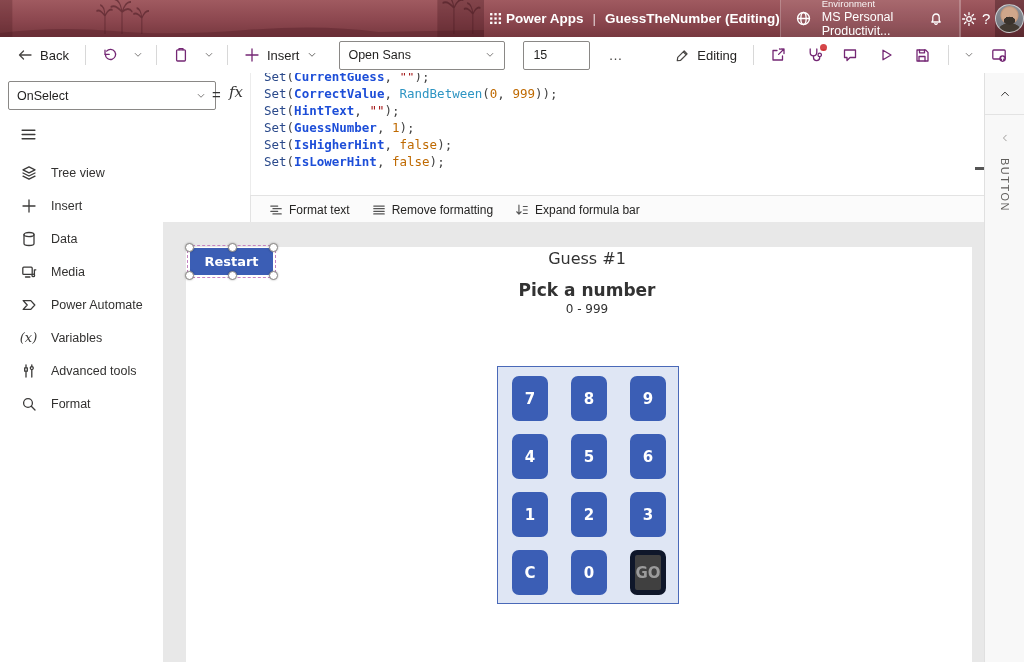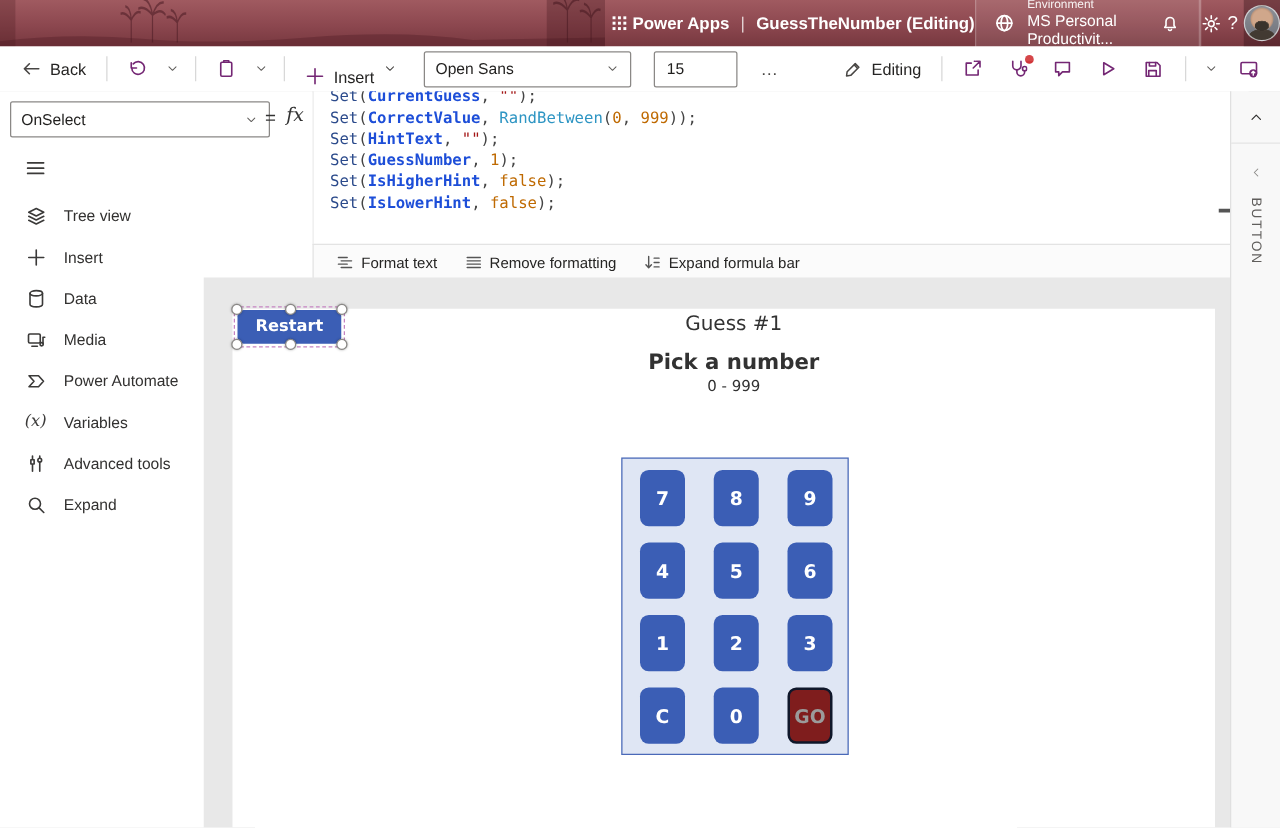--- a/index.html
+++ b/index.html
@@ -32,21 +32,21 @@
   .avatar{width:27px;height:27px;border-radius:50%;border:1px solid rgba(255,255,255,.6);
     background:
       radial-gradient(ellipse 34% 24% at 50% 58%, #3a332c 0 60%, transparent 65%),
       radial-gradient(circle at 50% 38%, #d0a78b 0 34%, #c1977b 40%, transparent 44%),
       radial-gradient(ellipse 62% 38% at 50% 92%, #423a32 0 62%, transparent 66%),
       linear-gradient(180deg,#8d9097 0%,#6f727a 100%);}
 
   
   .cmdbar{position:absolute;top:37px;left:0;right:0;height:36px;background:#fff;
     border-bottom:1px solid #dcdcdc;display:flex;align-items:center;padding:0 10px;gap:4px}
-  .cmd-btn{display:flex;align-items:flex-end;gap:7px;padding:5px 7px;color:#252423;font-size:13px;border-radius:2px}
+  .cmd-btn{display:flex;align-items:center;gap:7px;padding:5px 7px;color:#252423;font-size:13px;border-radius:2px}
   .cmd-btn .icon{color:#484644}
   .icon-btn{width:30px;height:28px;display:flex;align-items:center;justify-content:center;
     color:var(--accent,#742774);position:relative;border-radius:2px}
   .chev-sm{width:18px;height:28px;display:flex;align-items:center;justify-content:center;color:#605e5c}
   .chev-sm svg{width:10px;height:10px}
   .plus-ico{color:var(--accent,#742774)!important}
   .vdiv{width:1px;height:20px;background:#d8d8d8;margin:0 5px}
   .select-box{height:27px;border:1px solid #8a8886;border-radius:2px;background:#fff;
     display:flex;align-items:center;justify-content:space-between;padding:0 8px;font-size:12.5px;color:#201f1e}
   .font-select{width:148px;margin-left:10px}
@@ -103,21 +103,21 @@
     font-family:"DejaVu Sans",sans-serif}
   .guess{top:2px;font-size:16px}
   .pick{top:33px;font-size:17px;font-weight:bold}
   .range{top:55px;font-size:12px;font-weight:normal}
   .keypad{position:absolute;left:311px;top:119px;width:182px;height:238px;
     background:var(--keypad-bg,#dfe6f4);border:1.5px solid var(--keypad-border,#4a69b8);
     display:grid;grid-template-columns:repeat(3,36px);grid-auto-rows:45px;
     column-gap:23px;row-gap:13px;padding:9px 14px;box-sizing:border-box}
   .key{background:var(--btn-blue,#3b5eb5);border-radius:7px;color:#fff;font-weight:bold;font-size:15px;
     font-family:"DejaVu Sans",sans-serif;display:flex;align-items:center;justify-content:center}
-  .key.disabled{background:#7f1d1d;border:2px solid #0f172a;color:#9b9b9b}
+  .key.disabled{background:#404040;border:5px solid #0f172a;color:#9b9b9b}
 
   
   .right-rail{position:absolute;top:73px;right:0;width:39px;bottom:0;background:#f8f8f8;
     border-left:1px solid #e0e0e0}
   .rail-top{height:42px;display:flex;align-items:center;justify-content:center;
     border-bottom:1px solid #e3e3e3;color:#323130;width:100%}
   .rail-panel{display:flex;flex-direction:column;align-items:center;padding-top:16px;gap:12px}
   .rail-collapse{color:#8a8886}
   .rail-label{writing-mode:vertical-rl;font-size:11px;color:#605e5c;letter-spacing:1.5px}
 </style>
@@ -448,21 +448,21 @@
         </span>
         <span class="sb-label">Advanced tools</span>
       </div>
       <div class="sb-item">
         <span class="icon sb-icon">
           <svg width="16" height="16" viewBox="0 0 16 16" fill="none" stroke="currentColor" stroke-width="1.3" stroke-linecap="round" stroke-linejoin="round">
             <circle cx="7" cy="7" r="4.4"></circle>
             <path d="M10.3 10.3 14 14"></path>
           </svg>
         </span>
-        <span class="sb-label">Expand</span>
+        <span class="sb-label">Format</span>
       </div>
     </nav>
 </div>
 
 <div class="workspace">
   <div class="canvas">
     <div class="restart-btn">
       <span>Restart</span>
       <div class="sel-outline"></div>
       <div class="handle h-tl"></div>

